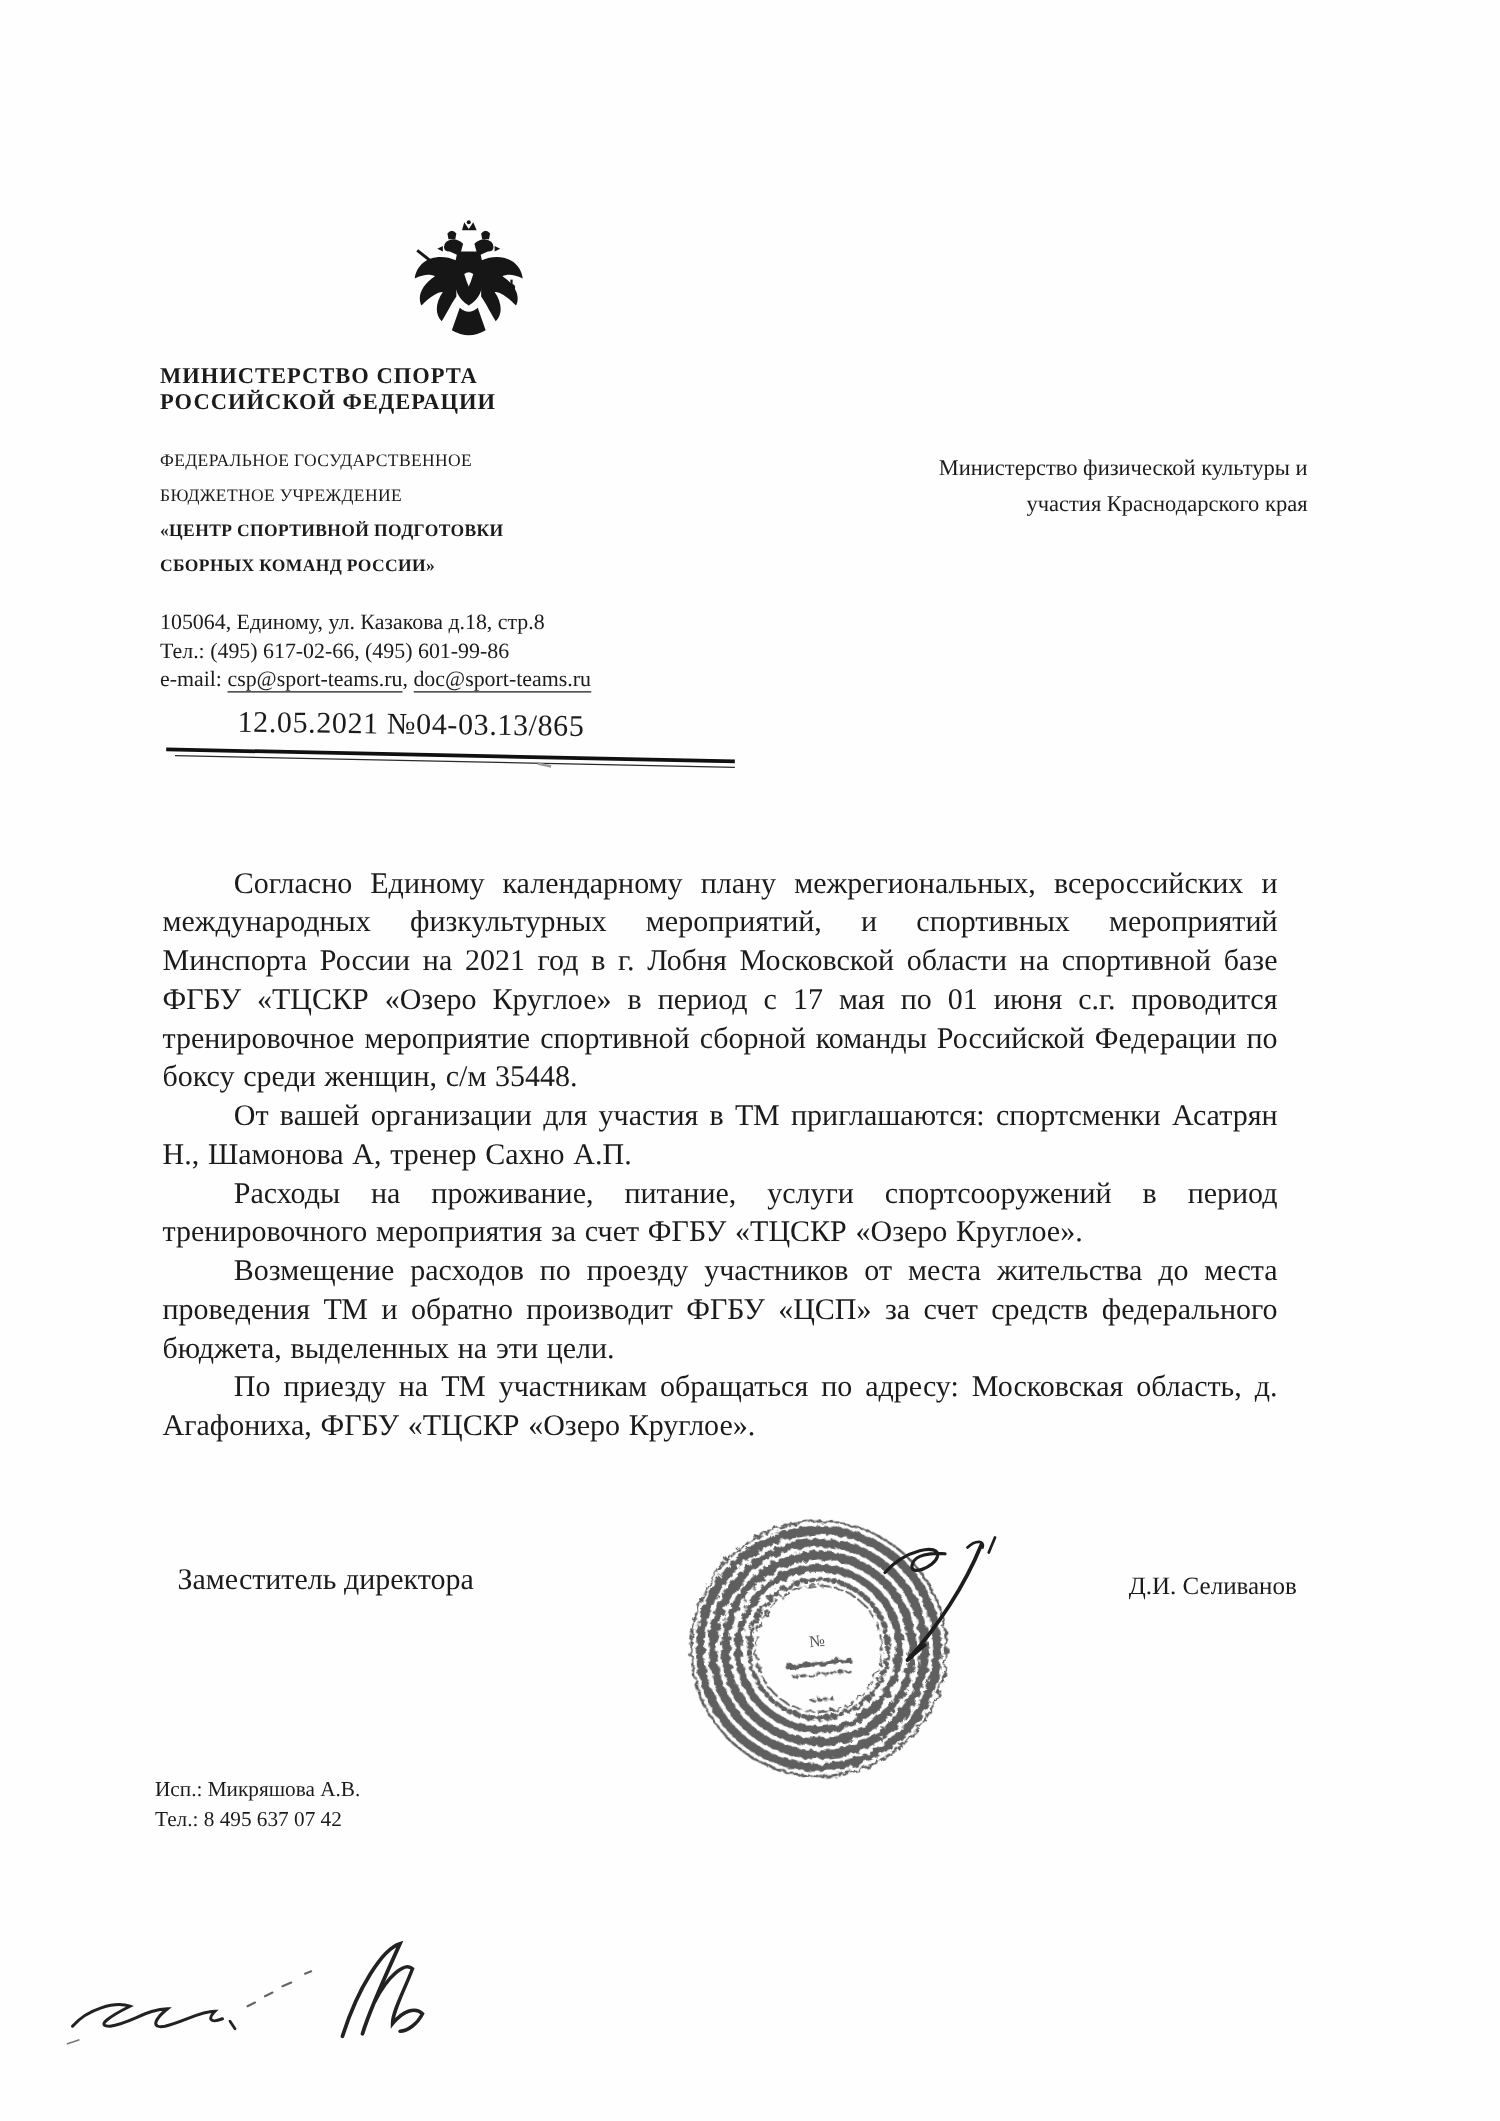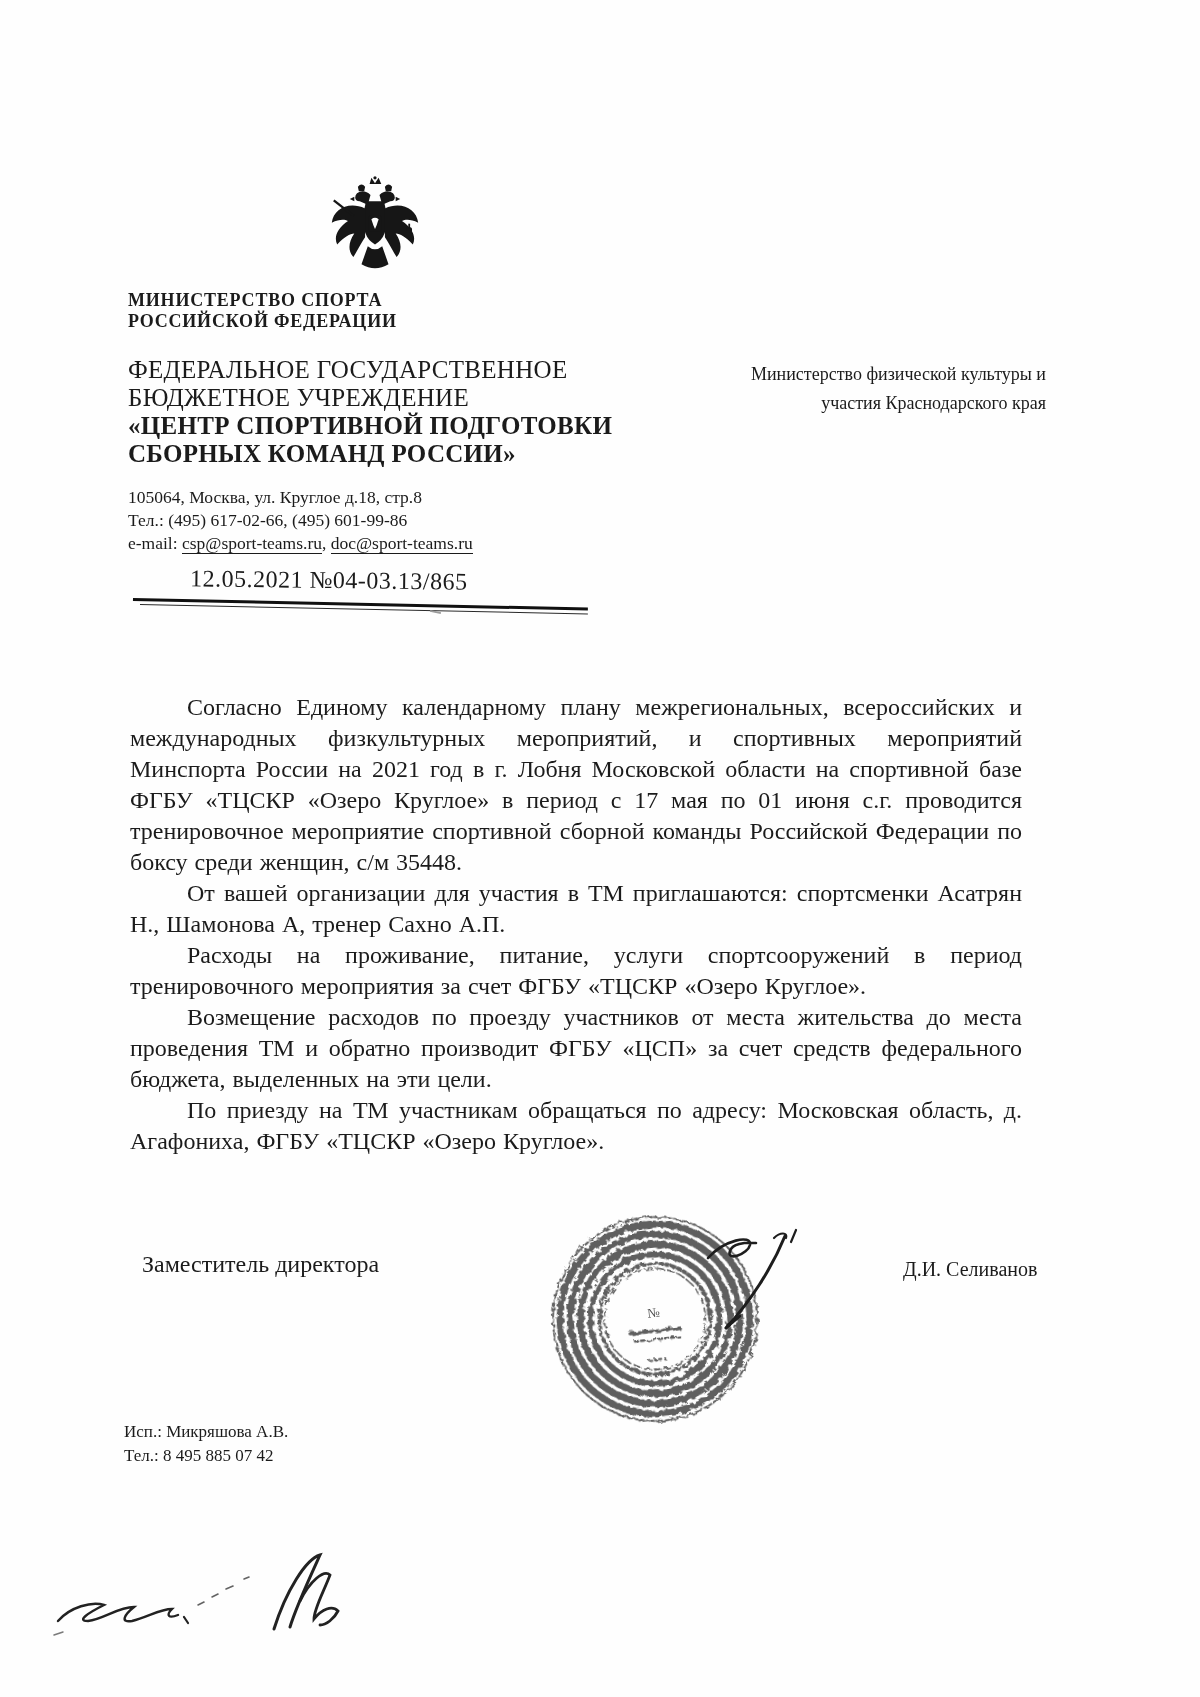--- a/index.html
+++ b/index.html
@@ -6,21 +6,21 @@
   .page{
     position:relative; width:1200px; height:1697px; margin:0 auto;
     background:#fefefe; overflow:hidden;
     font-family:"Liberation Serif","DejaVu Serif",serif;
     color:#1b1b1b;
   }
   
   .lh-left{position:absolute; left:128px; top:176px; width:494px; text-align:left;}
   .emblem{display:block; margin:0 auto 6px auto; width:100px; height:108px;}
   .ministry{font-weight:bold; font-size:18px; line-height:21px; letter-spacing:.8px;}
-  .org{margin-top:24px; font-size:25px; line-height:28px; letter-spacing:.3px;}
+  .org{margin-top:24px; font-size:14px; line-height:28px; letter-spacing:.3px;}
   .org .b{font-weight:bold;}
   .addr{margin-top:18px; font-size:17.5px; line-height:23px;}
   .addr .u{border-bottom:1.5px solid #1b1b1b;}
   
   .ref-text{position:absolute; left:190px; top:567px; font-size:24px; letter-spacing:.5px;
             transform:rotate(.7deg); white-space:nowrap;}
   .ref-rule{position:absolute; left:133px; top:598px; width:455px; height:0;
             border-top:3.5px solid #101010; transform:rotate(1.2deg); transform-origin:left top;}
   .ref-rule2{position:absolute; left:140px; top:604px; width:448px; height:0;
             border-top:1.5px solid #2a2a2a; transform:rotate(1.2deg); transform-origin:left top;}
@@ -78,21 +78,21 @@
     </div>
 
     <div class="org">
       <div>ФЕДЕРАЛЬНОЕ ГОСУДАРСТВЕННОЕ</div>
       <div>БЮДЖЕТНОЕ УЧРЕЖДЕНИЕ</div>
       <div class="b">«ЦЕНТР СПОРТИВНОЙ ПОДГОТОВКИ</div>
       <div class="b">СБОРНЫХ КОМАНД РОССИИ»</div>
     </div>
 
     <div class="addr">
-      <div>105064, Москва, ул. Круглое д.18, стр.8</div>
+      <div>105064, Единому, ул. Казакова д.18, стр.8</div>
       <div>Тел.: (495) 617-02-66, (495) 601-99-86</div>
       <div><span>e-mail: </span><span class="u">csp@sport-teams.ru</span><span>, </span><span class="u">doc@sport-teams.ru</span></div>
     </div>
   </div>
 
   <div class="ref-text">12.05.2021 №04-03.13/865</div>
   <div class="ref-rule"></div>
   <div class="ref-rule2"></div>
   <div class="artifact"></div>
 
@@ -141,21 +141,21 @@
       <path d="M74 12 C 80 6, 88 6, 86 12" stroke-width="2.2"></path>
       <path d="M96 4 L 91 16" stroke-width="2.2"></path>
       <path d="M85 10 C 72 42, 50 76, 26 102" stroke-width="3"></path>
       <path d="M26 102 L 40 90" stroke-width="2.6"></path>
       <circle cx="29" cy="99" r="2" fill="#1d1d1d" stroke="none"></circle>
     </g>
   </svg>
 
   <div class="footer">
     <div>Исп.: Микряшова А.В.</div>
-    <div>Тел.: 8 495 885 07 42</div>
+    <div>Тел.: 8 495 637 07 42</div>
   </div>
 
   <svg class="scribble" viewBox="0 0 300 115" aria-hidden="true">
     <g fill="none" stroke="#222" stroke-linecap="round">
       <path d="M10 78 C 22 64, 44 58, 56 62 C 40 70, 28 78, 40 78 C 56 76, 70 64, 86 64 C 76 72, 72 80, 84 78 C 100 74, 112 66, 124 66 C 118 72, 120 76, 130 72" stroke-width="2.4"></path>
       <path d="M136 74 l4 6" stroke-width="2.2"></path>
       <path d="M150 62 l6 -3 M164 54 l6 -3 M178 46 l7 -3 M196 36 l5 -2" stroke-width="1.6" opacity=".7"></path>
       <path d="M6 92 l9 -3" stroke-width="1.4" opacity=".6"></path>
       <path d="M226 86 C 238 48, 258 16, 272 12 C 262 34, 248 64, 242 84" stroke-width="3"></path>
       <path d="M252 58 C 262 38, 276 26, 282 32 C 276 48, 266 66, 266 76 C 274 66, 284 62, 290 68 C 286 76, 278 82, 272 82" stroke-width="2.8"></path>

